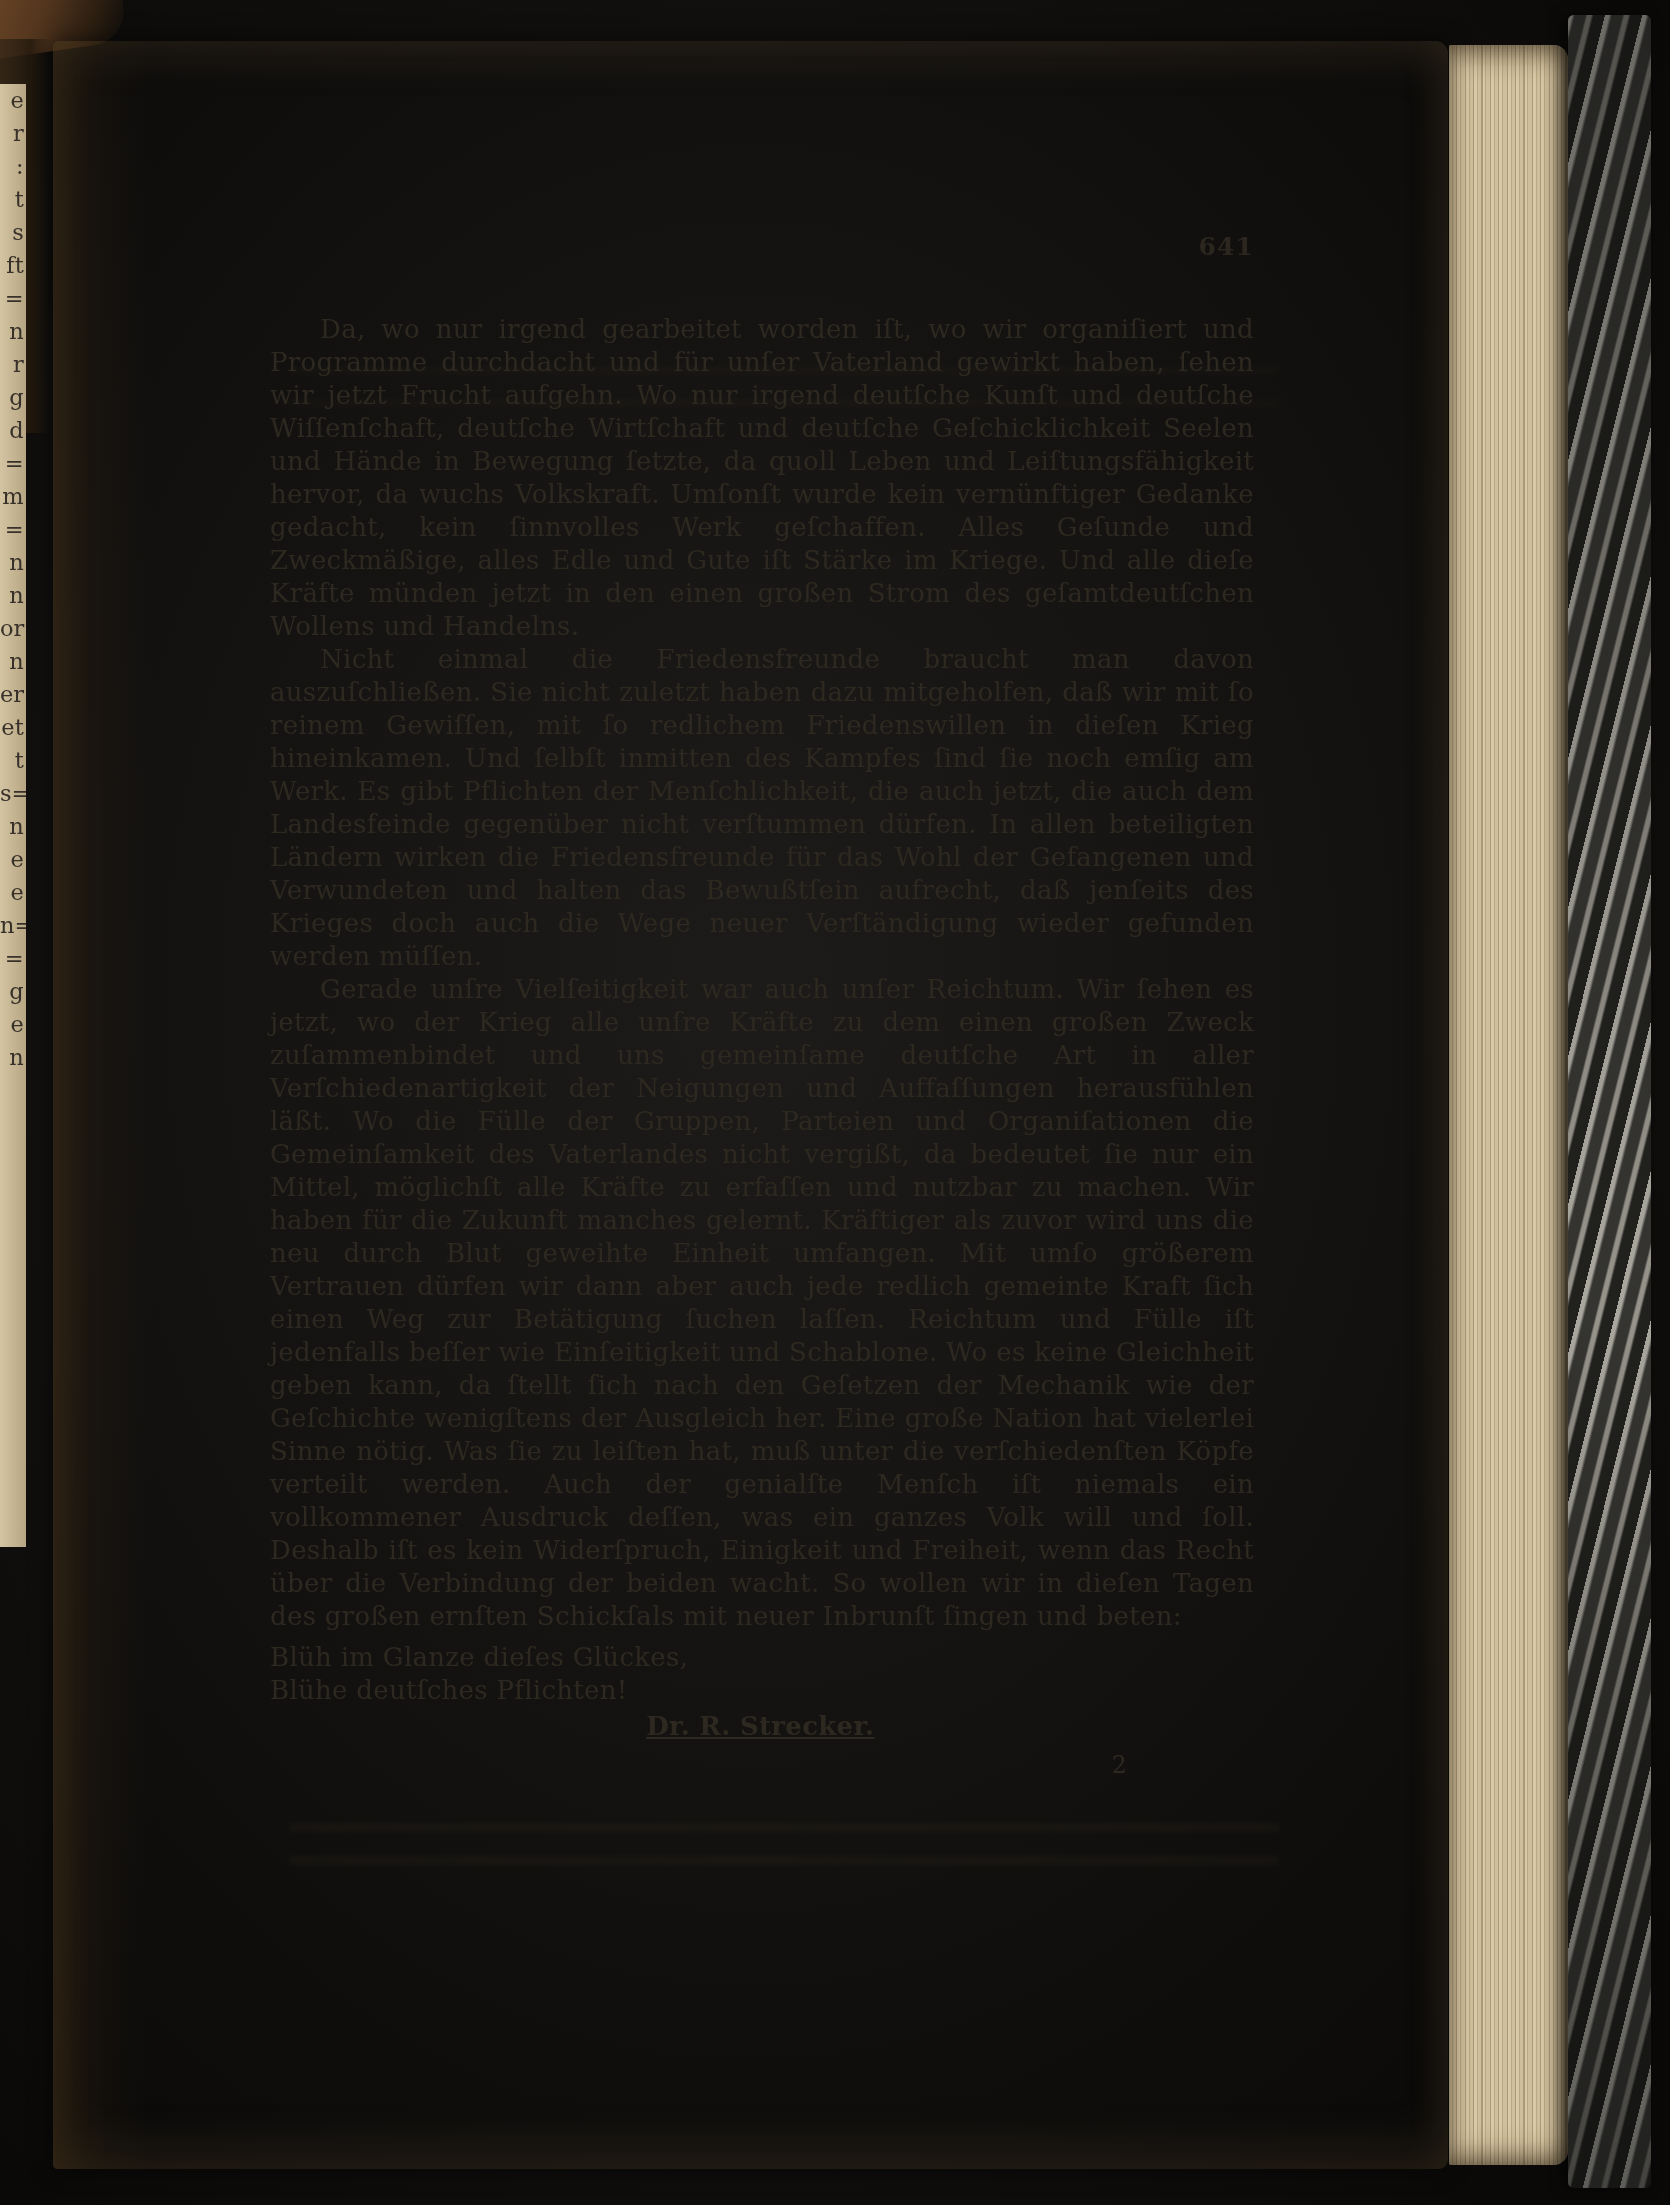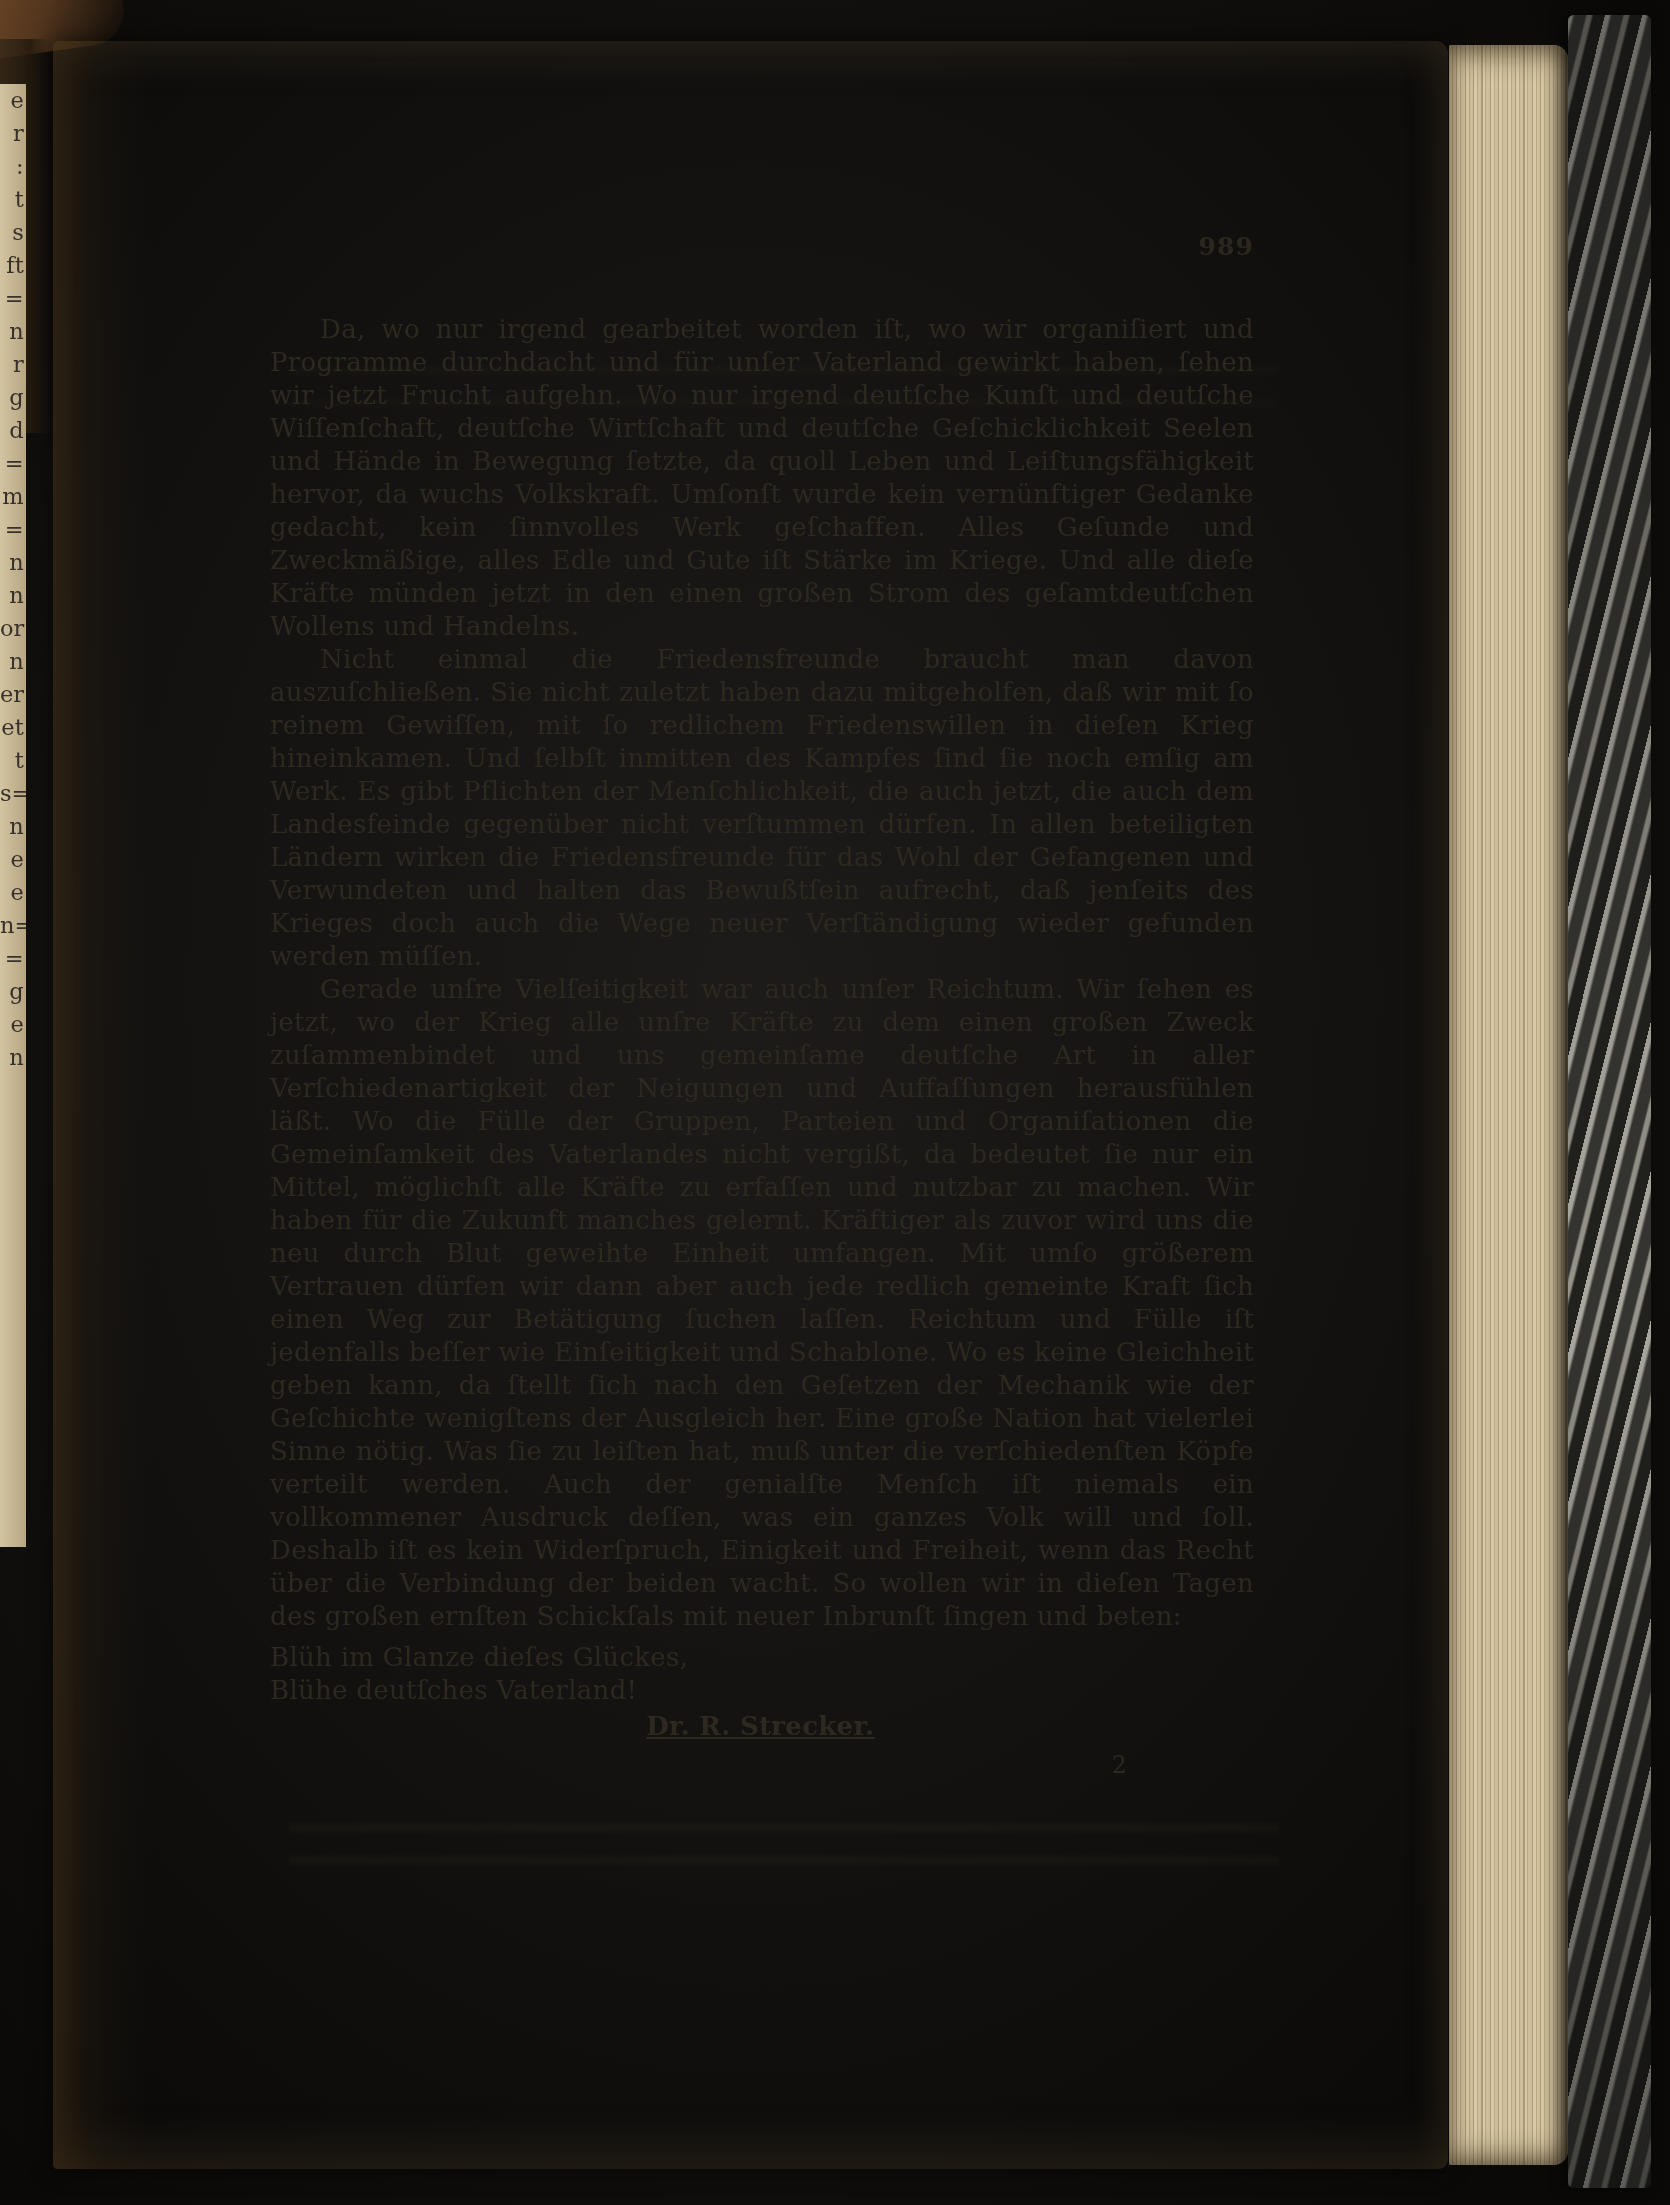--- a/index.html
+++ b/index.html
@@ -221,30 +221,30 @@
 e
 n</div>
   </div>
 
   <div class="page">
     <div class="gutter-shadow"></div>
 
     <div class="bleed b2"></div>
     <div class="bleed b1"></div>
 
-    <div class="page-number">989</div>
+    <div class="page-number">641</div>
 
     <div class="text-block">
       <p>Da, wo nur irgend gearbeitet worden iſt, wo wir organiſiert und Programme durchdacht und für unſer Vaterland gewirkt haben, ſehen wir jetzt Frucht aufgehn. Wo nur irgend deutſche Kunſt und deutſche Wiſſenſchaft, deutſche Wirtſchaft und deutſche Geſchicklichkeit Seelen und Hände in Bewegung ſetzte, da quoll Leben und Leiſtungsfähigkeit hervor, da wuchs Volkskraft. Umſonſt wurde kein vernünftiger Gedanke gedacht, kein ſinnvolles Werk geſchaffen. Alles Geſunde und Zweckmäßige, alles Edle und Gute iſt Stärke im Kriege. Und alle dieſe Kräfte münden jetzt in den einen großen Strom des geſamtdeutſchen Wollens und Handelns.</p>
       <p>Nicht einmal die Friedensfreunde braucht man davon auszuſchließen. Sie nicht zuletzt haben dazu mitgeholfen, daß wir mit ſo reinem Gewiſſen, mit ſo redlichem Friedenswillen in dieſen Krieg hineinkamen. Und ſelbſt inmitten des Kampfes ſind ſie noch emſig am Werk. Es gibt Pflichten der Menſchlichkeit, die auch jetzt, die auch dem Landesfeinde gegenüber nicht verſtummen dürfen. In allen beteiligten Ländern wirken die Friedensfreunde für das Wohl der Gefangenen und Verwundeten und halten das Bewußtſein aufrecht, daß jenſeits des Krieges doch auch die Wege neuer Verſtändigung wieder gefunden werden müſſen.</p>
       <p>Gerade unſre Vielſeitigkeit war auch unſer Reichtum. Wir ſehen es jetzt, wo der Krieg alle unſre Kräfte zu dem einen großen Zweck zuſammenbindet und uns gemeinſame deutſche Art in aller Verſchiedenartigkeit der Neigungen und Auffaſſungen herausfühlen läßt. Wo die Fülle der Gruppen, Parteien und Organiſationen die Gemeinſamkeit des Vaterlandes nicht vergißt, da bedeutet ſie nur ein Mittel, möglichſt alle Kräfte zu erfaſſen und nutzbar zu machen. Wir haben für die Zukunft manches gelernt. Kräftiger als zuvor wird uns die neu durch Blut geweihte Einheit umfangen. Mit umſo größerem Vertrauen dürfen wir dann aber auch jede redlich gemeinte Kraft ſich einen Weg zur Betätigung ſuchen laſſen. Reichtum und Fülle iſt jedenfalls beſſer wie Einſeitigkeit und Schablone. Wo es keine Gleichheit geben kann, da ſtellt ſich nach den Geſetzen der Mechanik wie der Geſchichte wenigſtens der Ausgleich her. Eine große Nation hat vielerlei Sinne nötig. Was ſie zu leiſten hat, muß unter die verſchiedenſten Köpfe verteilt werden. Auch der genialſte Menſch iſt niemals ein vollkommener Ausdruck deſſen, was ein ganzes Volk will und ſoll. Deshalb iſt es kein Widerſpruch, Einigkeit und Freiheit, wenn das Recht über die Verbindung der beiden wacht. So wollen wir in dieſen Tagen des großen ernſten Schickſals mit neuer Inbrunſt ſingen und beten:</p>
 
       <div class="verse">
         <div>Blüh im Glanze dieſes Glückes,</div>
-        <div>Blühe deutſches Vaterland!</div>
+        <div>Blühe deutſches Pflichten!</div>
       </div>
 
       <div class="signature">Dr. R. Strecker.</div>
 
       <div class="footer-number">2</div>
     </div>
   </div>
 
   <div class="page-stack"></div>
   <div class="marbled-cover"></div>

